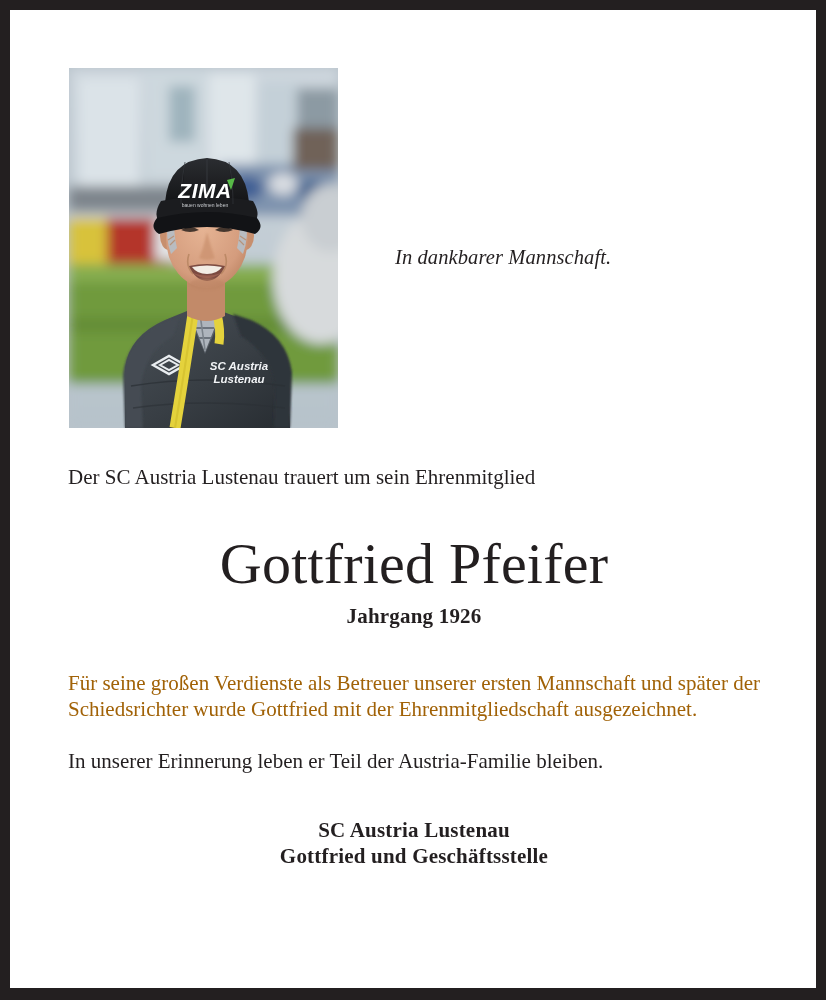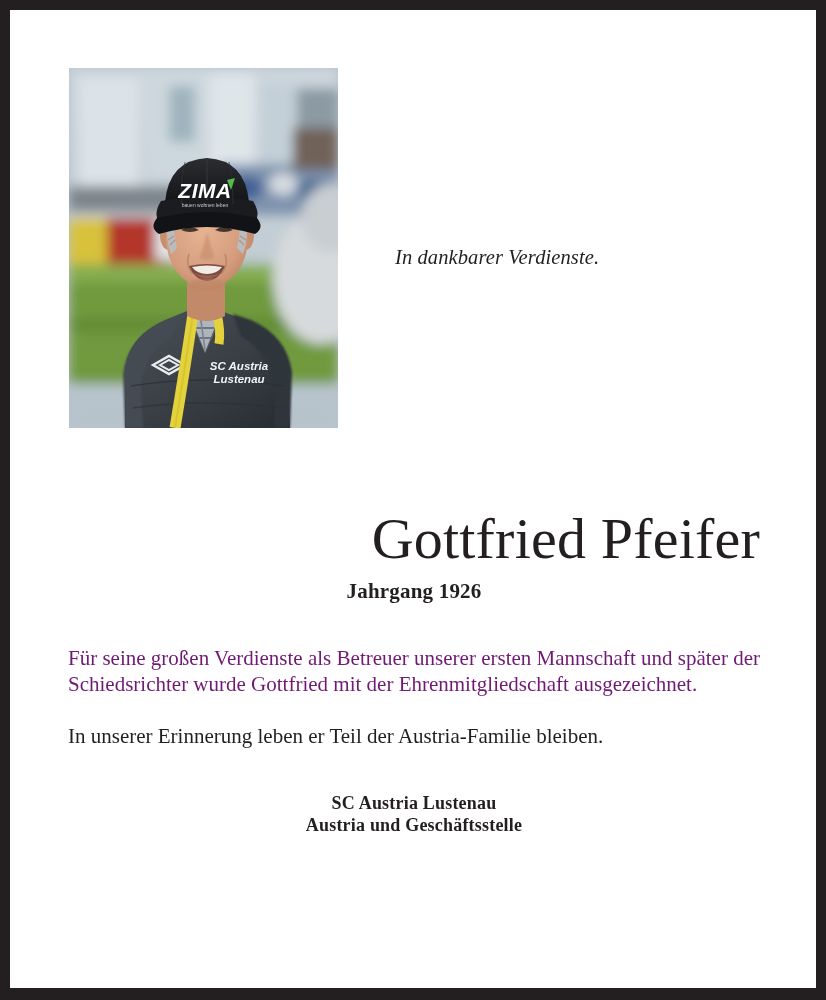--- a/index.html
+++ b/index.html
@@ -75,21 +75,21 @@
   .lead-line {
     font-size: 21px;
     color: #231f20;
     line-height: 1.2;
     margin: 0;
   }
 
   .name {
     margin: 0;
     padding-top: 44px;
-    text-align: right;
+    text-align: center;
     font-size: 58px;
     font-weight: normal;
     line-height: 1.05;
     color: #231f20;
     letter-spacing: 0.2px;
   }
 
   .birthyear {
     margin: 0;
     padding-top: 9px;
@@ -98,41 +98,41 @@
     font-weight: bold;
     color: #231f20;
     letter-spacing: 0.2px;
   }
 
   .para-justified {
     margin: 0;
     padding-top: 41px;
     font-size: 21px;
     line-height: 1.24;
-    color: #701a75;
+    color: #a16207;
     text-align: justify;
   }
 
   .para-plain {
     margin: 0;
     padding-top: 26px;
     font-size: 21px;
     line-height: 1.24;
     color: #231f20;
     text-align: left;
   }
 
   .signature {
     padding-top: 44px;
     text-align: center;
     color: #231f20;
   }
 
   .signature div {
-    font-size: 18px;
+    font-size: 21px;
     font-weight: bold;
     line-height: 1.22;
     letter-spacing: 0.2px;
   }
 </style>
 </head>
 <body>
 
 <div class="notice-frame">
   <div class="notice-page">
@@ -283,32 +283,33 @@
 
           <g>
             <text x="136" y="130" font-family="Liberation Sans, sans-serif" font-size="21" font-weight="bold" font-style="italic" fill="#ffffff" text-anchor="middle" letter-spacing="0.5">ZIMA</text>
             <path d="M158 112 L166 110 L162 122 Z" fill="#57b947"></path>
             <text x="136" y="139" font-family="Liberation Sans, sans-serif" font-size="5" fill="#c9ccd0" text-anchor="middle">bauen  wohnen  leben</text>
           </g>
         </g>
       </svg>
     </div>
 
-    <div class="memoriam">In dankbarer Verdienste.</div>
+    <div class="memoriam">In dankbarer Mannschaft.</div>
 
     <div class="content">
+      <p class="lead-line">Der SC Austria Lustenau trauert um sein Ehrenmitglied</p>
 
       <h1 class="name">Gottfried Pfeifer</h1>
 
       <div class="birthyear">Jahrgang 1926</div>
 
       <p class="para-justified">Für seine großen Verdienste als Betreuer unserer ersten Mannschaft und später der Schiedsrichter wurde Gottfried mit der Ehrenmitgliedschaft ausgezeichnet.</p>
 
       <p class="para-plain">In unserer Erinnerung leben er Teil der Austria-Familie bleiben.</p>
 
       <div class="signature">
         <div>SC Austria Lustenau</div>
-        <div>Austria und Geschäftsstelle</div>
+        <div>Gottfried und Geschäftsstelle</div>
       </div>
     </div>
 
   </div>
 </div>
 
 </body></html>

